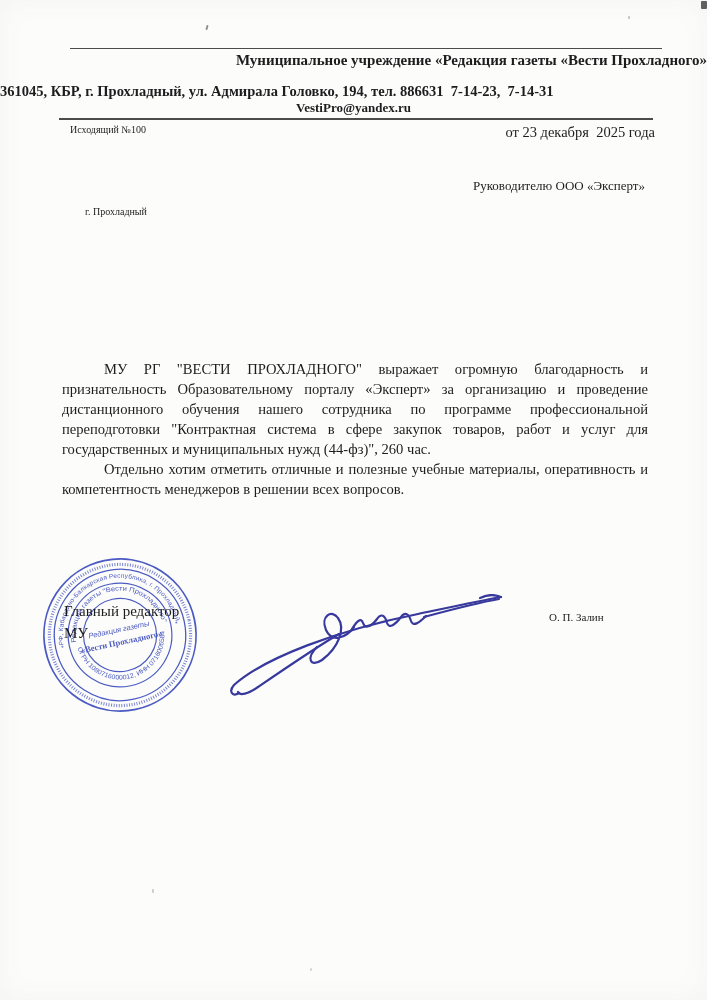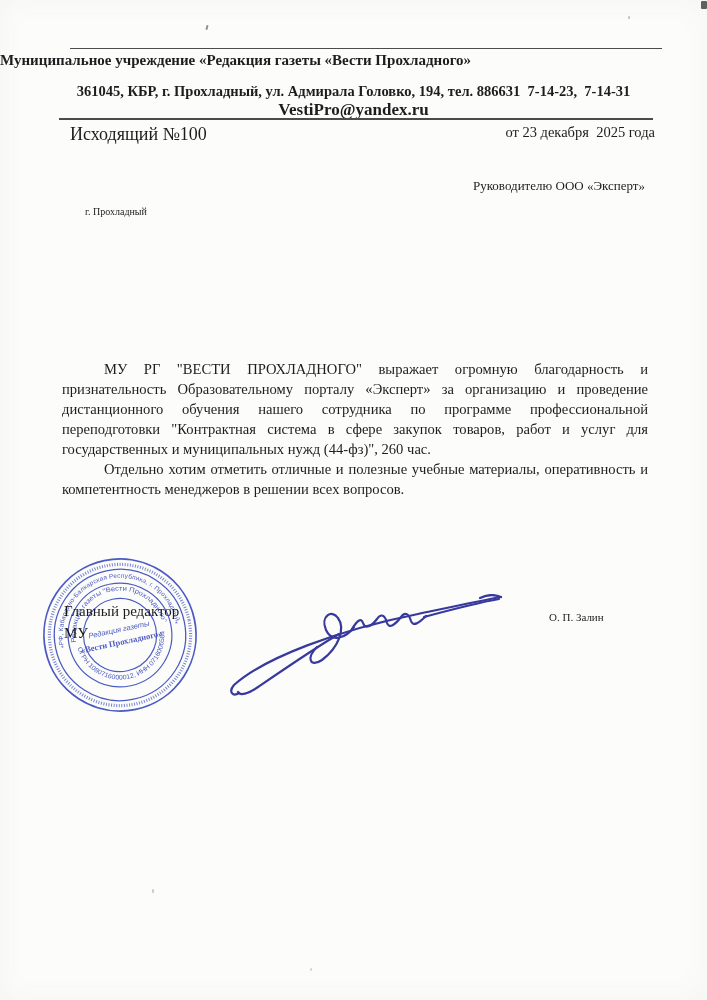--- a/index.html
+++ b/index.html
@@ -7,24 +7,24 @@
     position:relative;width:707px;height:1000px;overflow:hidden;
     background:#fcfcfa;
     box-shadow:inset 0 0 28px rgba(100,100,100,.05);
     font-family:"Liberation Serif","DejaVu Serif",serif;
     color:#1d1d1f;
   }
   .abs{position:absolute;}
   .rule{position:absolute;background:#4b4b4b;}
   .rule-top{left:70px;top:48px;width:592px;height:1.4px;}
   .rule-mid{left:59px;top:118px;width:594px;height:1.6px;}
-  .org-name{left:0;right:0;top:52px;text-align:left;font-weight:bold;font-size:15px;}
-  .org-address{left:0;right:0;top:83px;text-align:center;font-weight:bold;font-size:14.5px;white-space:pre;}
-  .org-email{left:0;right:0;top:100px;text-align:center;font-weight:bold;font-size:17px;}
-  .outgoing{left:70px;top:124px;font-size:18px;}
+  .org-name{left:0;right:0;top:52px;text-align:right;font-weight:bold;font-size:15px;}
+  .org-address{left:0;right:0;top:83px;text-align:left;font-weight:bold;font-size:14.5px;white-space:pre;}
+  .org-email{left:0;right:0;top:100px;text-align:center;font-weight:bold;font-size:13px;}
+  .outgoing{left:70px;top:124px;font-size:10px;}
   .letter-date{right:52px;top:124px;font-size:14.5px;white-space:pre;margin-left:25px;}
   .recipient{right:62px;top:178px;font-size:13px;}
   .place{left:85px;top:206px;font-size:10px;}
   .letter-title{left:0;right:0;top:315px;text-align:center;font-weight:bold;font-size:15.2px;}
   .letter-body{left:62px;top:359px;width:586px;font-size:14.6px;line-height:20px;text-align:justify;}
   .letter-body p{margin:0;text-indent:42px;}
   .sig-title{left:64px;top:600px;font-size:15px;line-height:22px;}
   .signer-name{left:549px;top:611px;font-size:11px;}
   .stamp-wrap{
     left:41px;top:556px;width:158px;height:158px;

